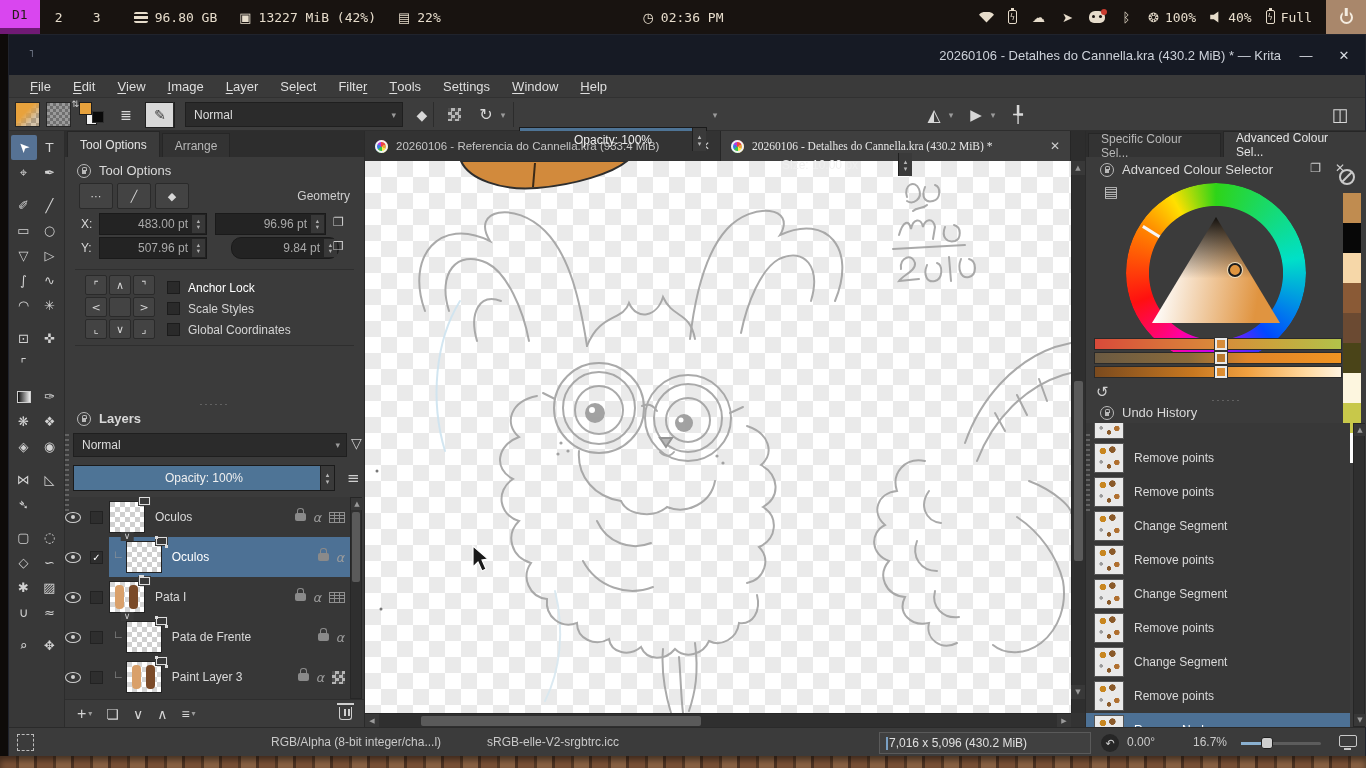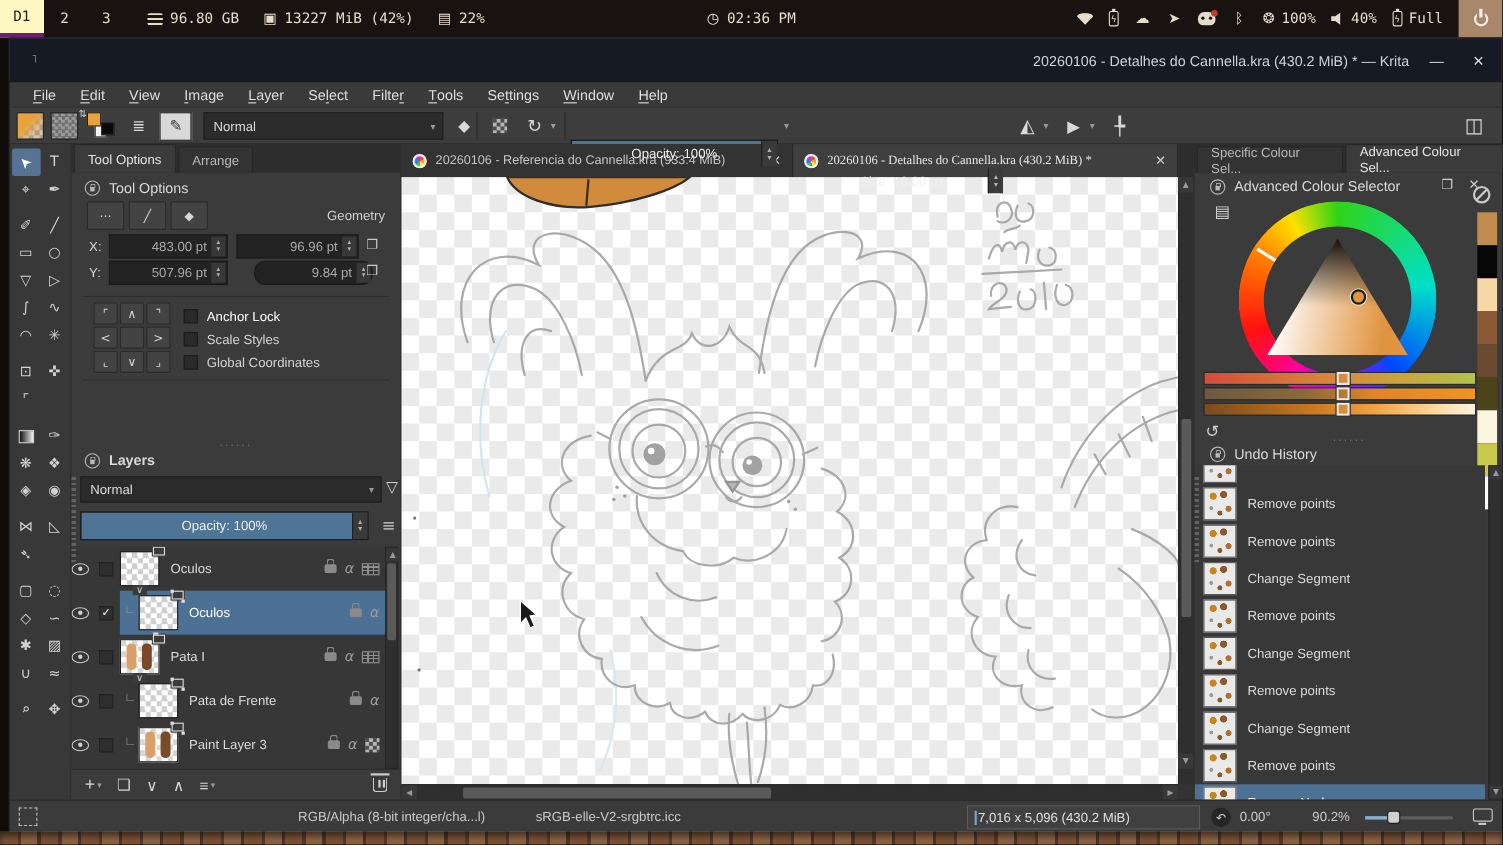--- a/index.html
+++ b/index.html
@@ -5,21 +5,21 @@
   html,body{margin:0;padding:0;background:#0e0b09;}
   *{box-sizing:border-box;}
   .screen{position:relative;width:1366px;height:768px;overflow:hidden;background:#0e0b09;
     font-family:"Liberation Sans",sans-serif;color:#d6d6d6;font-size:12px;-webkit-font-smoothing:antialiased;}
   .ico{font-family:"DejaVu Sans","DejaVu Sans Mono",sans-serif;}
 
   
   .sysbar{position:absolute;left:0;top:0;width:1366px;height:34px;background:#181310;color:#e6dccb;
     font-family:"DejaVu Sans Mono",monospace;font-size:13px;display:flex;align-items:center;}
   .ws{min-width:38px;height:34px;display:flex;align-items:center;justify-content:center;padding:0 12px;}
-  .ws.active{background:#fef9c3;color:#241b14;border-bottom:4px solid #701a75;}
+  .ws.active{background:#d946ef;color:#241b14;border-bottom:6px solid #701a75;}
   #workspaces{display:flex;height:34px;}
   #stats{display:flex;align-items:center;gap:22px;margin-left:18px;}
   .stat{display:flex;align-items:center;gap:7px;}
   .sticon{font-size:13px;}
   .disk-css{display:inline-block;width:14px;height:11px;background:repeating-linear-gradient(0deg,#e6dccb 0 2.5px,transparent 2.5px 4.5px);border-radius:2px;}
   .sys-clock{position:absolute;left:50%;transform:translateX(-50%);display:flex;align-items:center;gap:7px;}
   .sys-right{position:absolute;right:0;top:0;height:34px;display:flex;align-items:center;gap:14px;padding-right:0;}
   #tray{display:flex;align-items:center;gap:14px;}
   .tico{display:inline-flex;align-items:center;justify-content:center;min-width:15px;font-size:13px;}
   .wifi-icon{width:15px;height:11px;background:#e6dccb;
@@ -905,21 +905,21 @@
     <div class="statusbar">
       <span class="selmode"></span>
       <span style="position:absolute;left:262px;top:7px;">RGB/Alpha (8-bit integer/cha...l)</span>
       <span style="position:absolute;left:478px;top:7px;">sRGB-elle-V2-srgbtrc.icc</span>
       <span class="dimfield">
           <span class="caret"></span>
           <span>7,016 x 5,096 (430.2 MiB)</span>
         </span>
       <span class="rotico ico">↶</span>
       <span style="position:absolute;left:1118px;top:7px;">0.00°</span>
-      <span style="position:absolute;left:1184px;top:7px;">90.2%</span>
+      <span style="position:absolute;left:1184px;top:7px;">16.7%</span>
       <span class="zoomtrack">
           <span class="zoomfill"></span>
           <span class="zoomhandle"></span>
         </span>
       <span class="monitor"></span>
     </div>
   </div>
 
   <div class="wallpaper"></div>
 </div>

